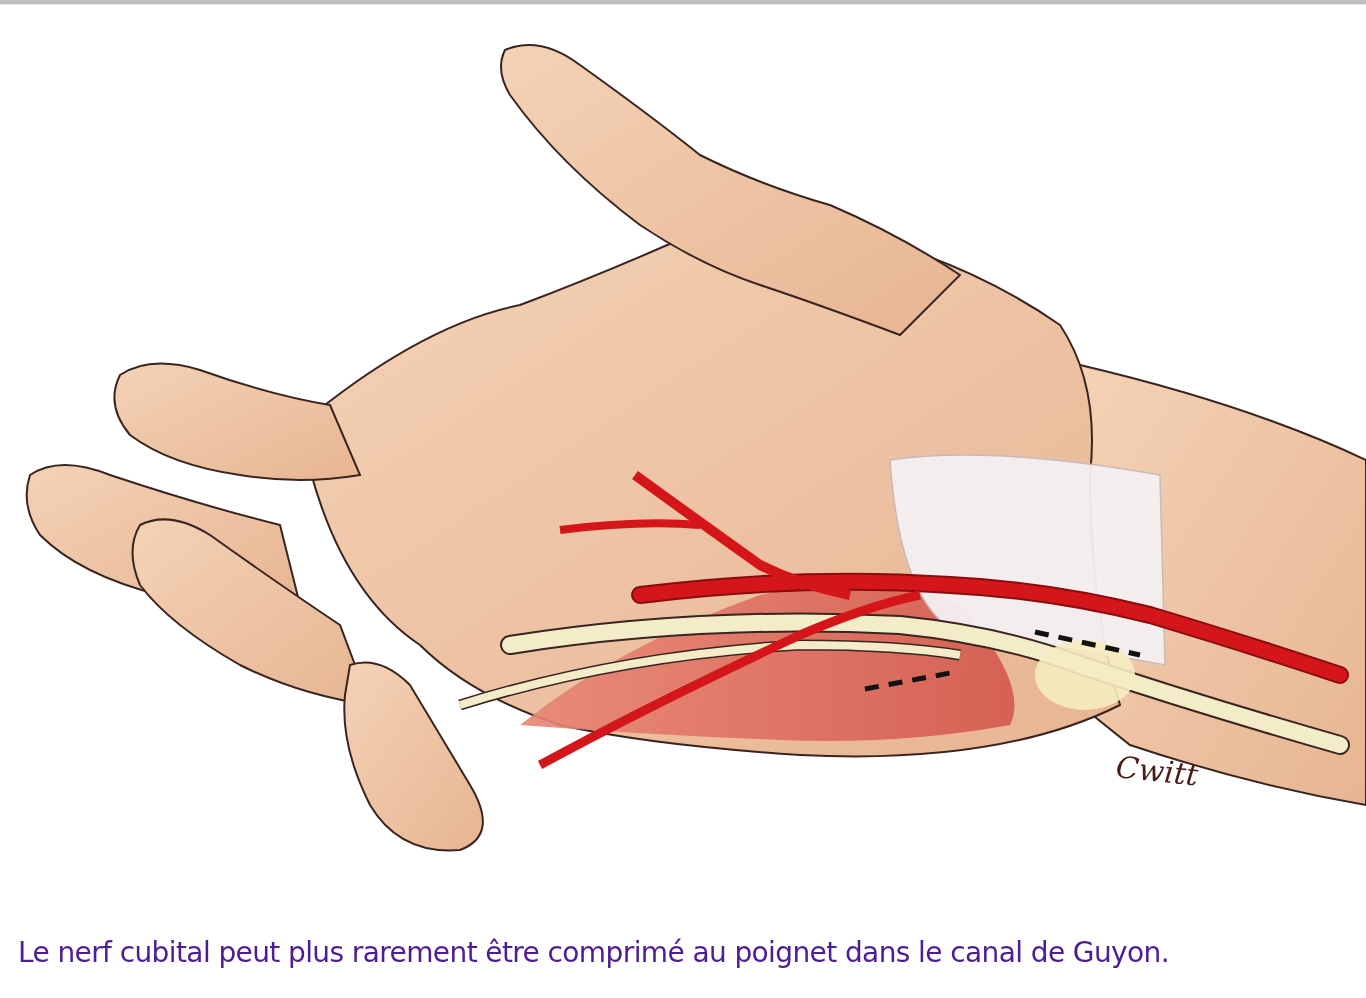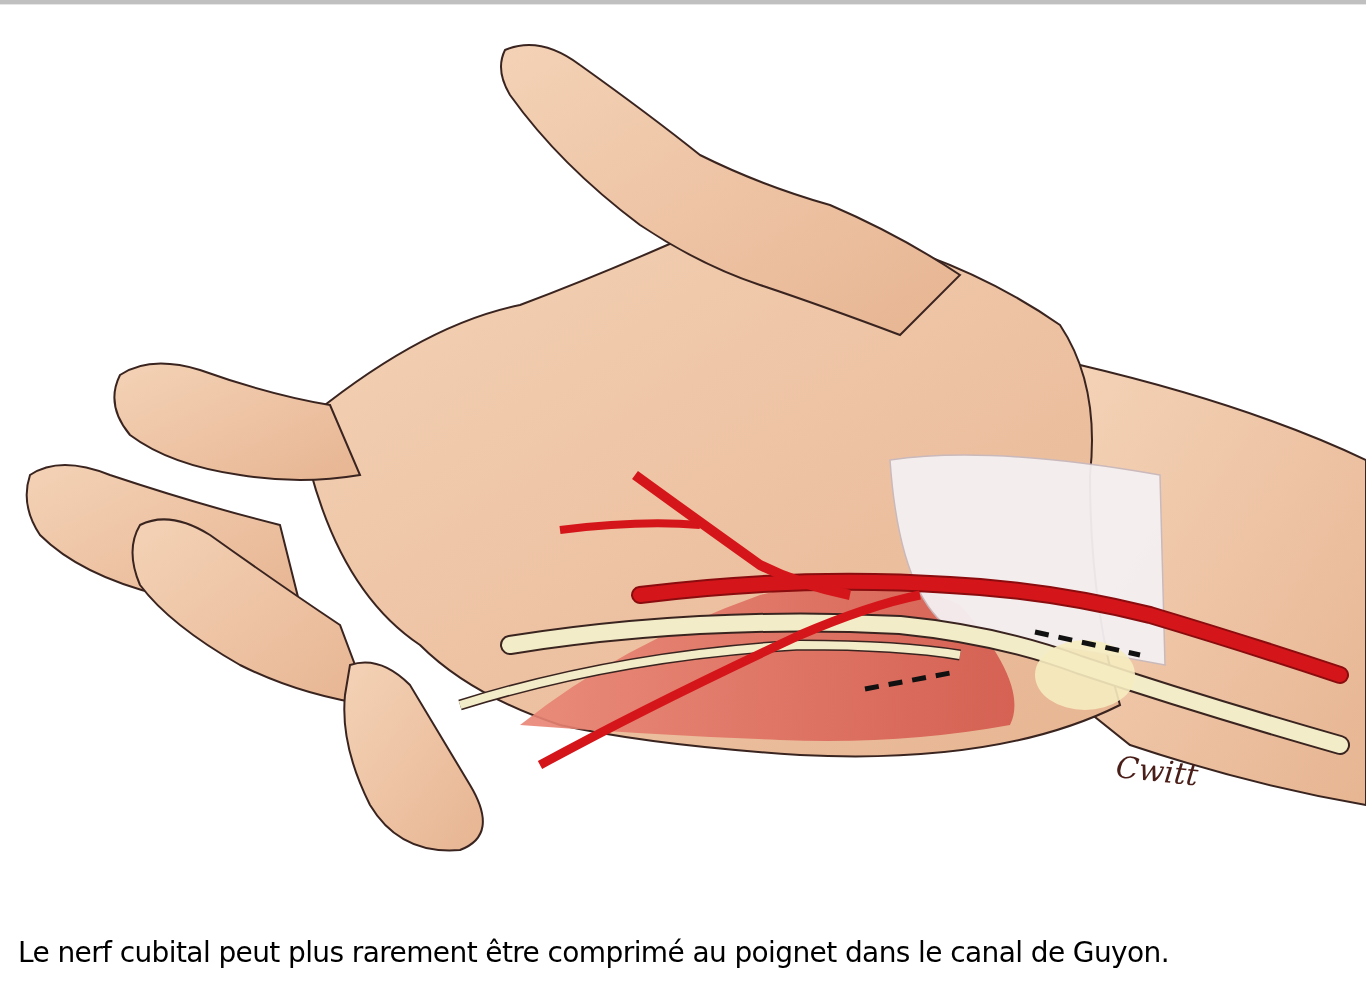--- a/index.html
+++ b/index.html
@@ -1,21 +1,21 @@
 <!DOCTYPE html>
 <html><head>
   <meta charset="utf-8">
   <style>
     html, body { margin: 0; padding: 0; background: #ffffff; }
     body { width: 1366px; height: 998px; position: relative; overflow: hidden;
            font-family: "DejaVu Sans", sans-serif; }
     .top-bar { position: absolute; left: 0; top: 0; width: 1366px; height: 4px; background: #c0c0c0; border-bottom: 1px solid #e6e6e6; }
     .figure { position: absolute; left: 0; top: 5px; width: 1366px; height: 900px; }
     .figure svg { width: 1366px; height: 900px; display: block; }
-    .caption { position: absolute; left: 18px; top: 936px; font-size: 28px; color: #000000;
+    .caption { position: absolute; left: 18px; top: 936px; font-size: 28px; color: #4c1d95;
                font-family: "DejaVu Sans", sans-serif; letter-spacing: -0.6px; white-space: nowrap; }
     .signature { font-family: "DejaVu Serif", serif; font-style: italic; }
   </style>
 </head>
 <body>
 
 <div class="top-bar"></div>
 
 <div class="figure">
   <svg viewBox="0 0 1366 900" xmlns="http://www.w3.org/2000/svg">

